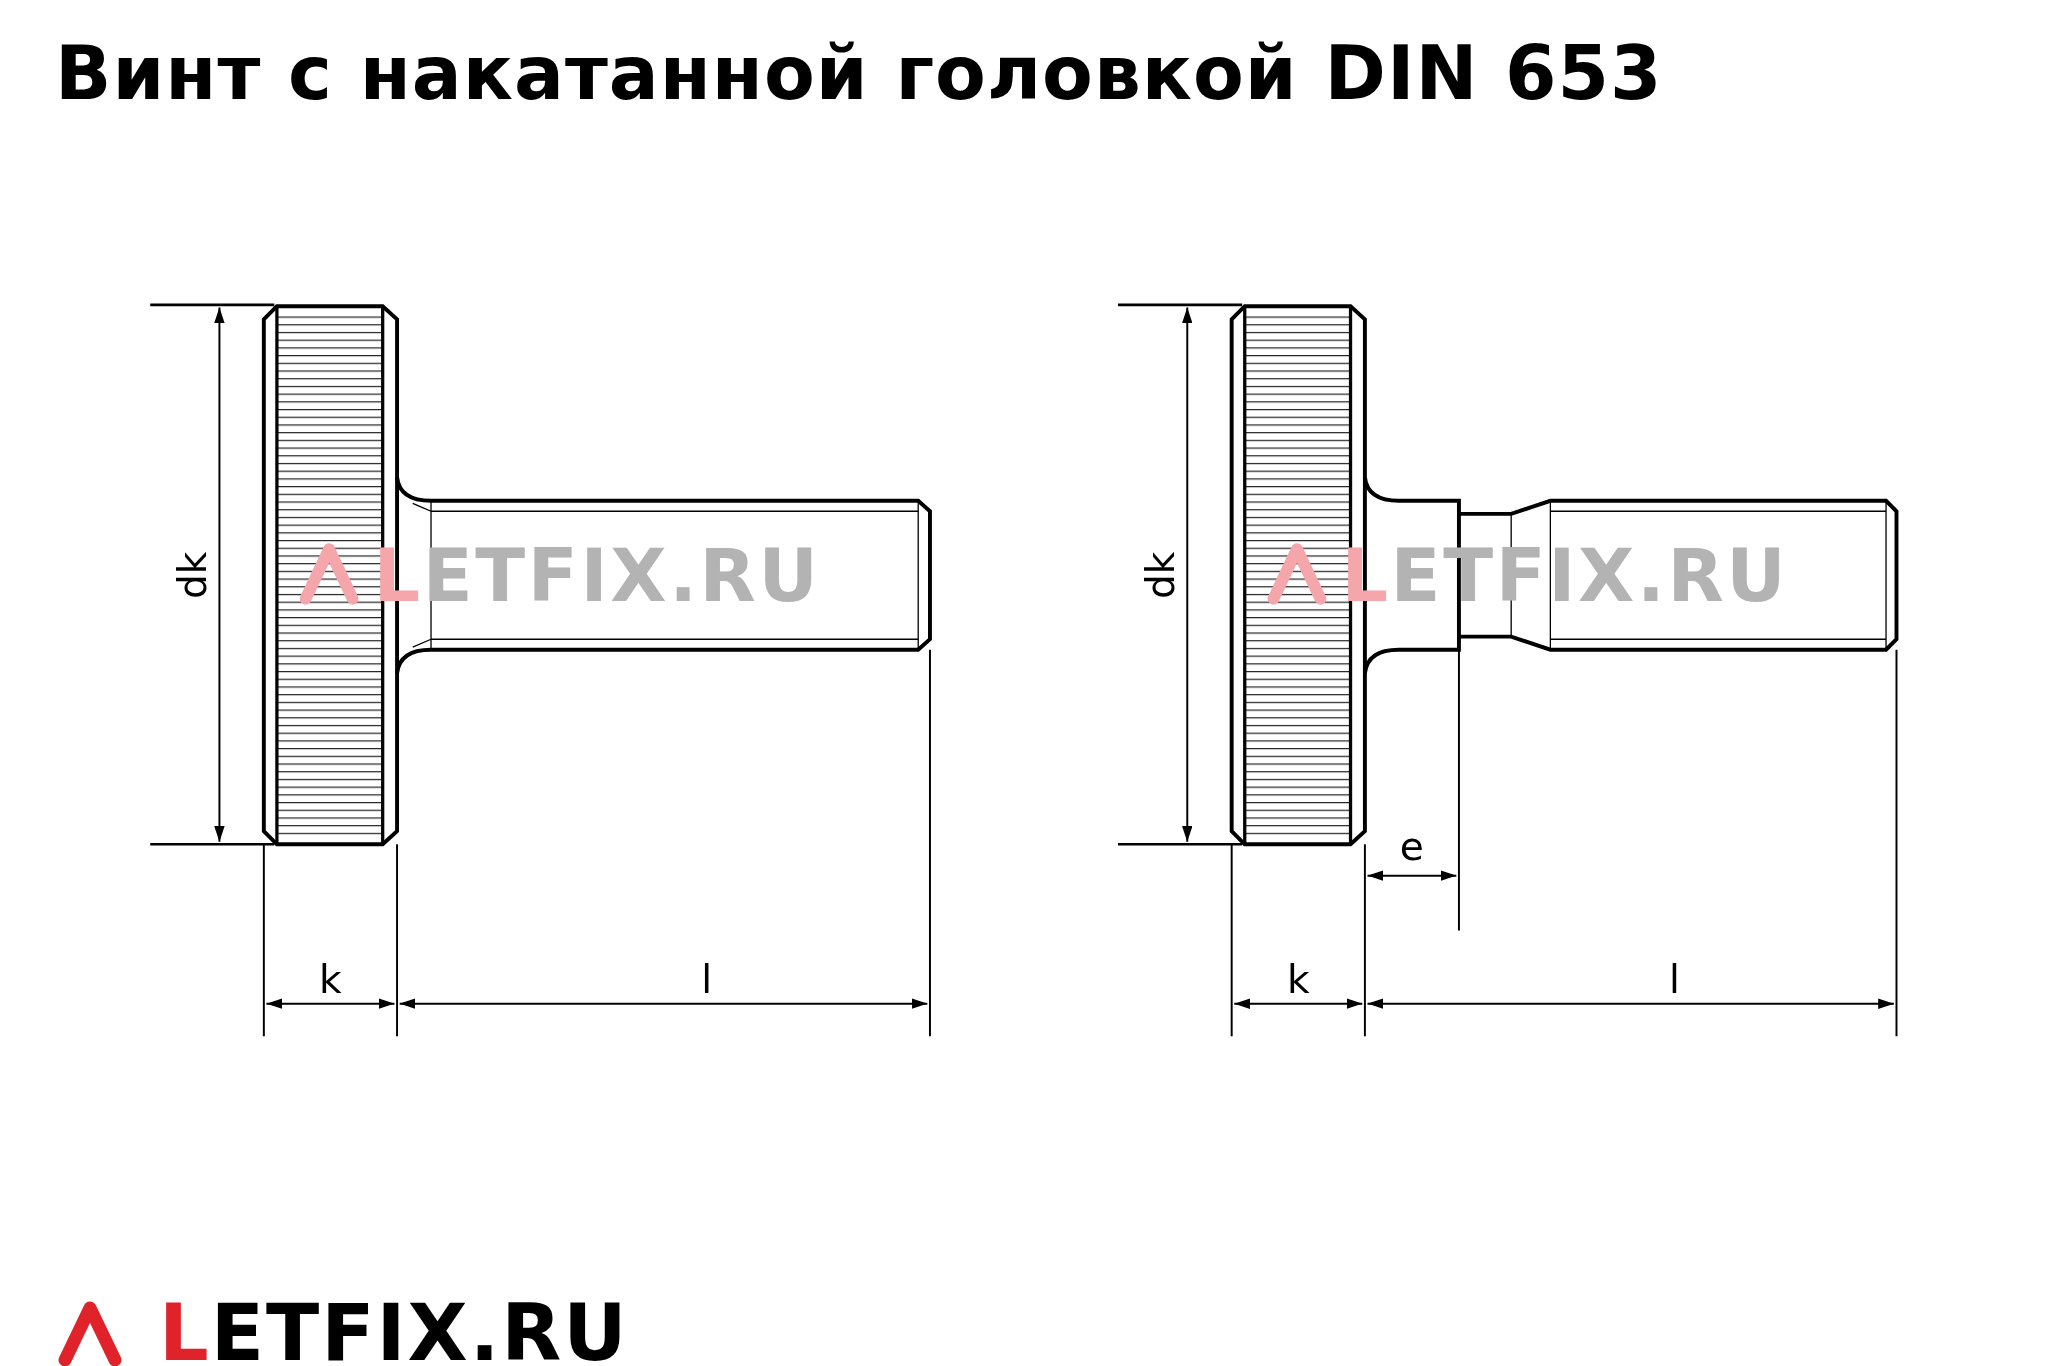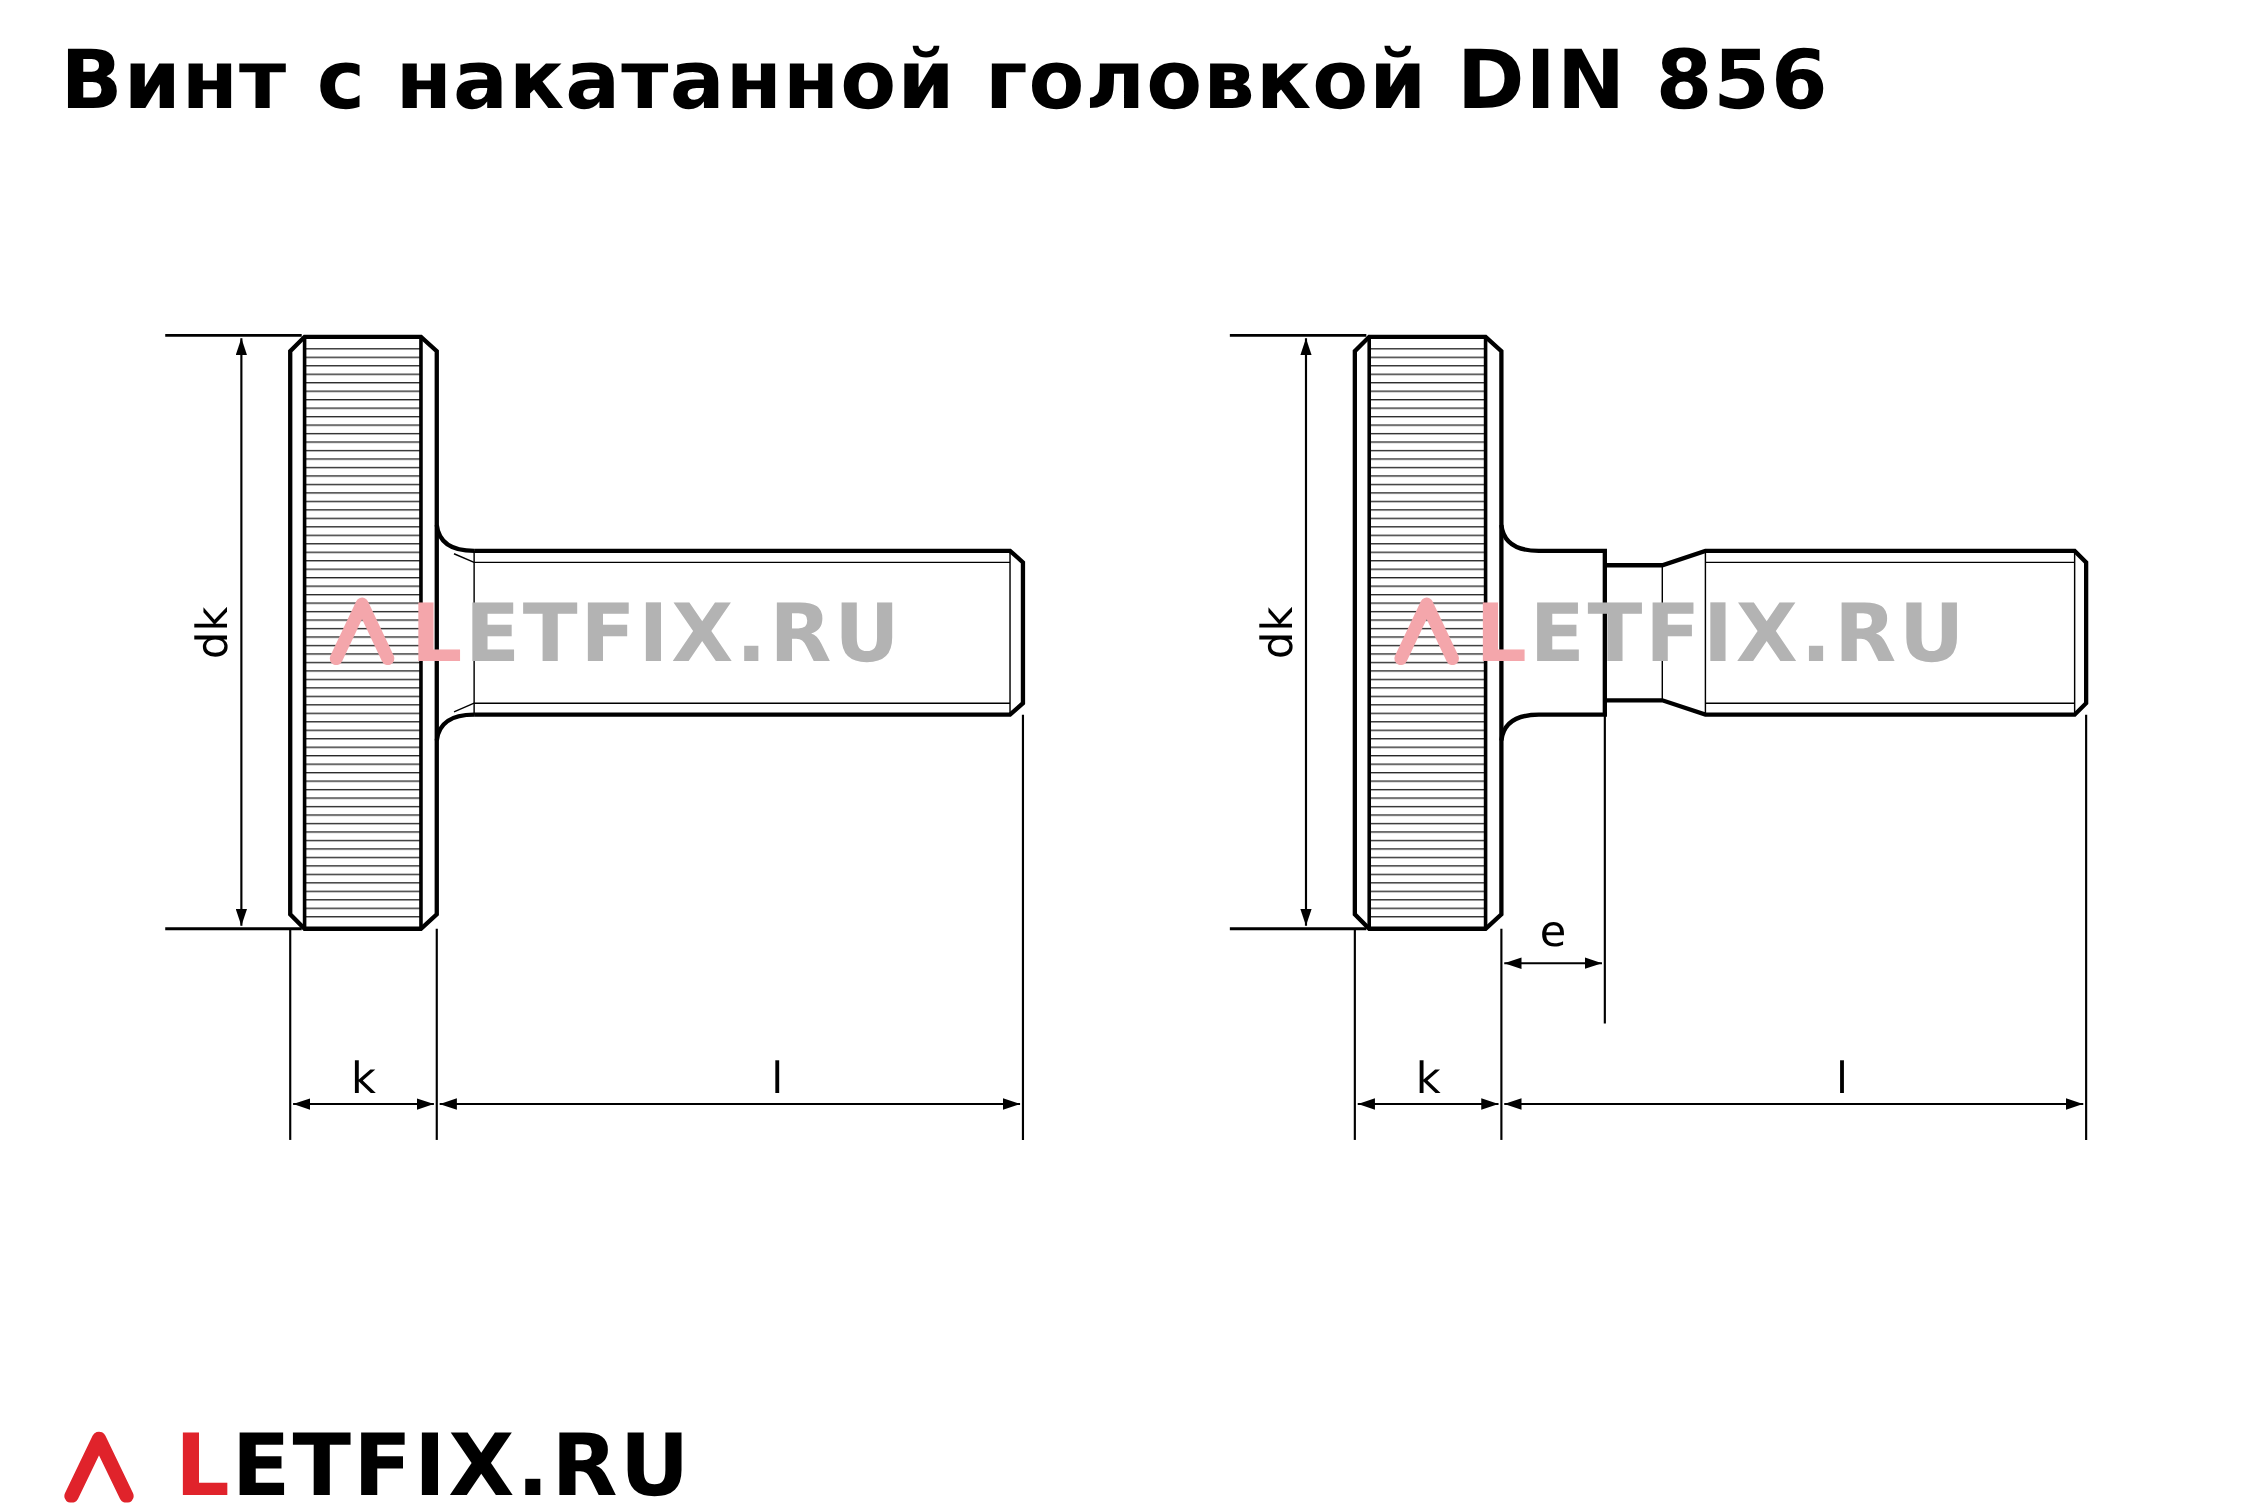--- a/index.html
+++ b/index.html
@@ -8,21 +8,21 @@
   svg.drawing{position:absolute;left:0;top:0;}
   .logo{position:absolute;left:55px;top:1278px;height:110px;display:flex;align-items:center;}
   .logo-text{font-family:"DejaVu Sans",sans-serif;font-weight:bold;font-size:78px;letter-spacing:2px;color:#000;}
   .logo-text .l{color:#e0232b;}
   .dimlabel{font-family:"DejaVu Sans",sans-serif;font-size:30px;fill:#000;}
   .wm{font-family:"DejaVu Sans",sans-serif;font-weight:bold;font-size:56px;letter-spacing:2px;}
 </style>
 </head>
 <body>
 
-<div class="title">Винт с накатанной головкой DIN 856</div>
+<div class="title">Винт с накатанной головкой DIN 653</div>
 
 <svg class="drawing" width="2048" height="1366" viewBox="0 0 1568 1045">
   <defs>
     <marker id="arr" markerWidth="12" markerHeight="8" refX="12" refY="4" orient="auto-start-reverse" markerUnits="userSpaceOnUse">
       <path d="M0,0 L12,4 L0,8 Z" fill="#000"></path>
     </marker>
     <pattern id="knurl" x="0" y="0" width="10" height="5.9" patternUnits="userSpaceOnUse">
       <line x1="0" y1="0.5" x2="10" y2="0.5" stroke="#000" stroke-width="0.8"></line>
     </pattern>
     <g id="head">

